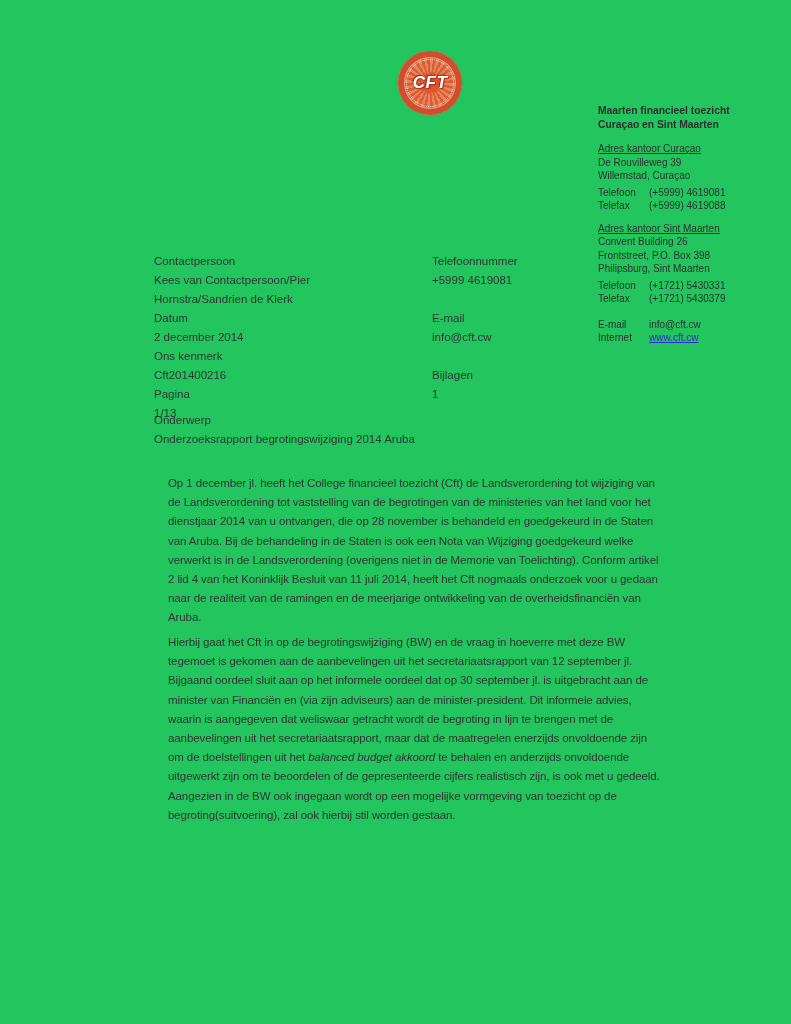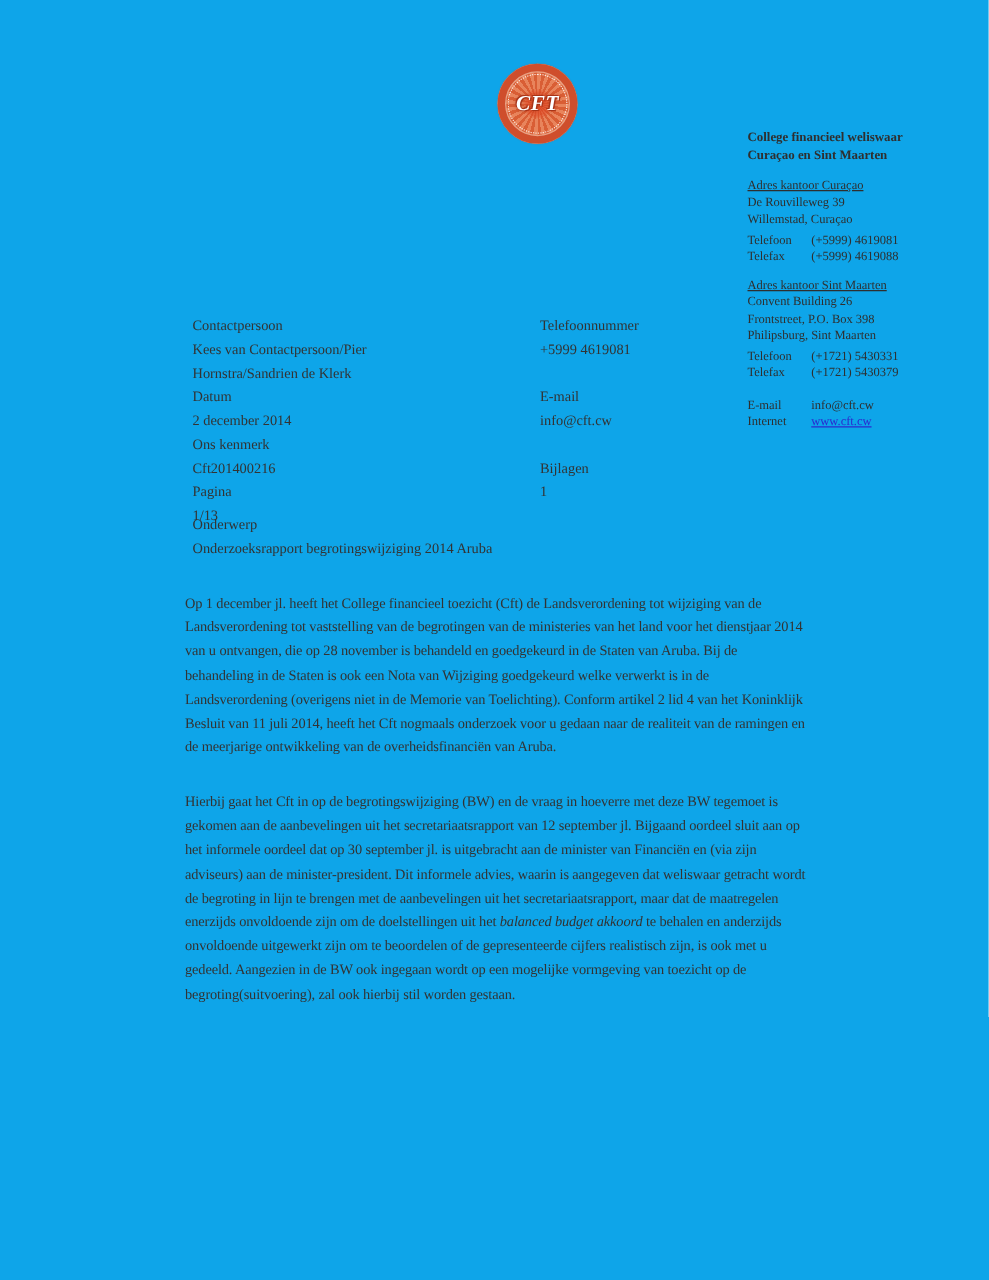--- a/index.html
+++ b/index.html
@@ -1,19 +1,19 @@
 <!DOCTYPE html>
 <html><head>
 <meta charset="utf-8">
 <style>
   * { margin:0; padding:0; box-sizing:border-box; }
   html,body { background:#ffffff; }
   .page {
-    position:relative; width:791px; height:1024px; background:#0ea5e9;
-    font-family:Liberation Serif, serif;
+    position:relative; width:791px; height:1024px; background:#22c55e;
+    font-family:Liberation Sans, sans-serif;
     color:#333333; overflow:hidden;
   }
 
   
   .logo {
     position:absolute; left:398px; top:51px; width:64px; height:64px;
     border-radius:50%;
     background:repeating-conic-gradient(from 0deg,#e8severe 0 0); 
     background:repeating-conic-gradient(from 0deg,#e8845c 0deg 7.5deg,#d95e35 7.5deg 15deg);
     box-shadow:inset 0 0 0 6px #cf4e2c, inset 0 0 0 7px #e8a184, 0 0 1px #c94d2b;
@@ -53,41 +53,41 @@
   .meta { position:absolute; left:154px; top:252px; display:flex; }
   .meta-col { width:278px; }
   .meta-col-right { width:210px; }
   .meta-row { min-height:19px; line-height:19px; font-size:11.5px; }
 
   
   .subject { position:absolute; left:154px; top:411px; font-size:11.5px; line-height:19px; }
 
   
   .body-text {
-    position:absolute; left:148px; width:497px;
+    position:absolute; left:168px; width:497px;
     font-size:11.5px; line-height:19.2px; letter-spacing:-0.1px;
     text-align:left; color:#333333;
   }
   .para1 { top:474px; }
   .para2 { top:633px; }
   .para2 em { font-style:italic; }
 </style>
 </head>
 <body>
 
 <div class="page">
 
   <div class="logo">
     <span class="logo-text">CFT</span>
   </div>
 
 
   <aside class="sidebar">
     <div class="side-title">
-      <div>College financieel weliswaar</div>
+      <div>Maarten financieel toezicht</div>
       <div>Curaçao en Sint Maarten</div>
     </div>
 
     <section>
       <div class="side-heading">Adres kantoor Curaçao</div>
       <div>De Rouvilleweg 39</div>
       <div>Willemstad, Curaçao</div>
       <div class="phone-group">
         <div class="side-row">
           <span class="side-label">Telefoon</span>

